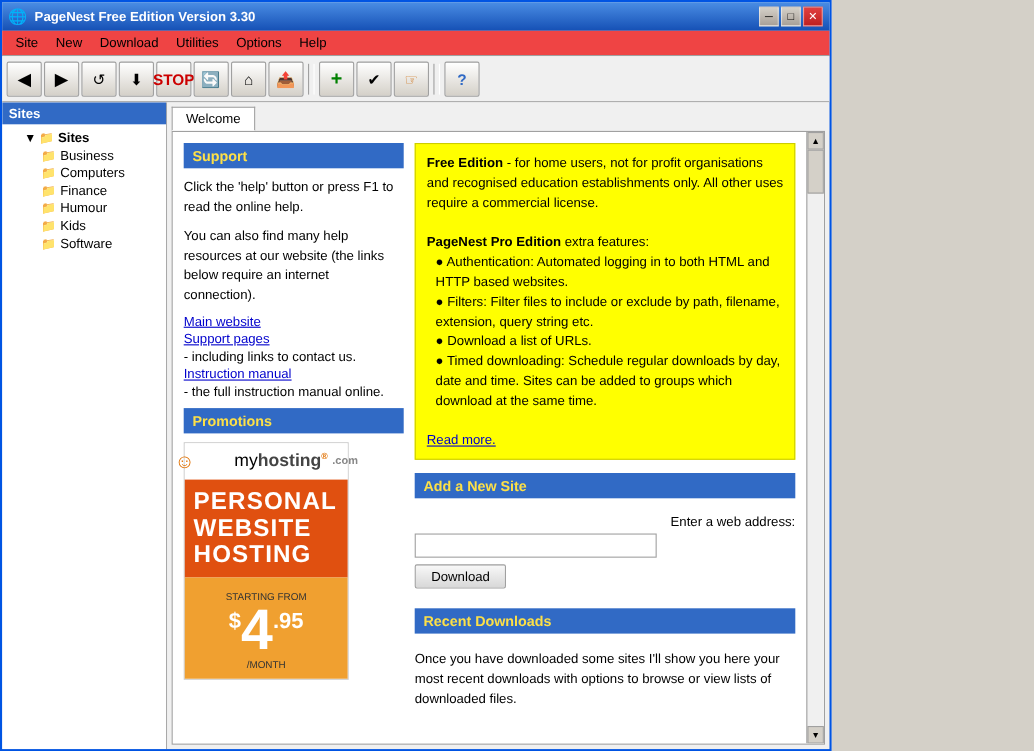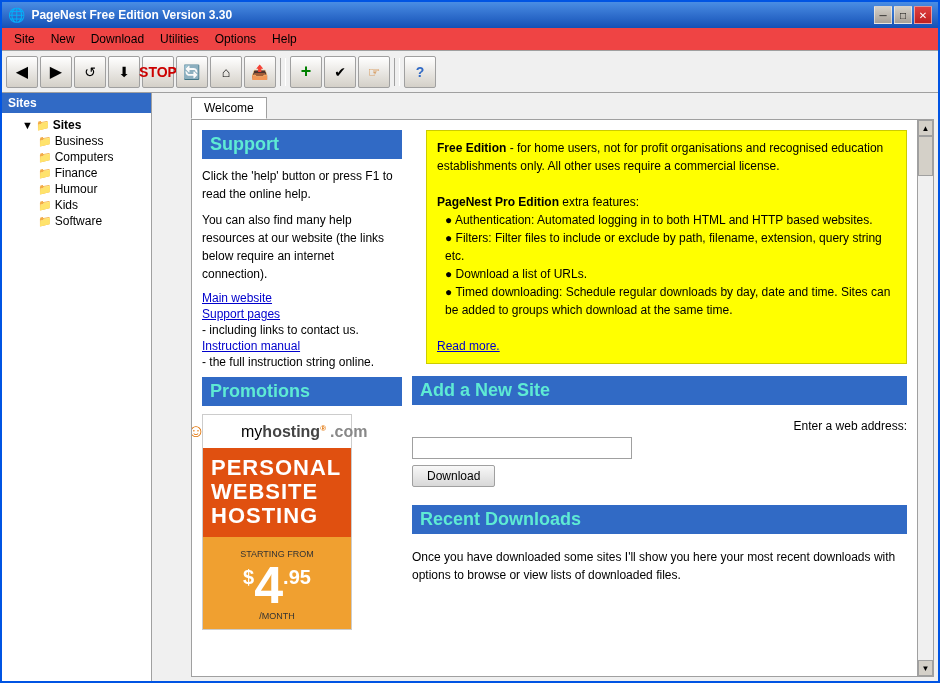--- a/index.html
+++ b/index.html
@@ -1,19 +1,19 @@
 <!DOCTYPE html>
 <html><head>
   <meta charset="utf-8">
   <style>
     * { margin: 0; padding: 0; box-sizing: border-box; }
     body { font-family: 'Segoe UI', Tahoma, Geneva, Verdana, sans-serif; font-size: 12px; background: #d4d0c8; color: #000; width: 940px; height: 683px; overflow: hidden; }
 
     
-    .window { width: 940px; height: 683px; border: 2px solid #0054e3; background: #f0f0f0; display: flex; flex-direction: column; }
+    .window { width: 756px; height: 683px; border: 2px solid #0054e3; background: #f0f0f0; display: flex; flex-direction: column; }
     .title-bar { background: linear-gradient(to bottom, #4a8de4, #1550b5); color: white; padding: 4px 6px; display: flex; justify-content: space-between; align-items: center; height: 26px; }
     .title-bar-text { font-size: 12px; font-weight: bold; display: flex; align-items: center; gap: 6px; }
     .title-bar-text::before { content: '🌐'; font-size: 14px; }
     .title-bar-buttons { display: flex; gap: 2px; }
     .tb-btn { width: 18px; height: 18px; border: 1px solid rgba(255,255,255,0.5); background: linear-gradient(to bottom, #d4d0c8, #a8a098); font-size: 10px; cursor: pointer; display: flex; align-items: center; justify-content: center; color: #000; }
     .tb-btn.close { background: linear-gradient(to bottom, #e04040, #c02020); color: white; }
 
     
     .menu-bar { background: #ef4444; border-bottom: 1px solid #a0a0a0; padding: 2px 4px; display: flex; gap: 0; }
     .menu-item { padding: 2px 8px; cursor: pointer; font-size: 12px; }
@@ -30,57 +30,57 @@
     .sidebar { width: 150px; background: white; border-right: 1px solid #a0a0a0; display: flex; flex-direction: column; }
     .sidebar-header { background: #316ac5; color: white; padding: 3px 6px; font-size: 12px; font-weight: bold; }
     .tree { padding: 4px 2px; flex: 1; overflow-y: auto; }
     .tree-item { display: flex; align-items: center; padding: 1px 2px; cursor: pointer; font-size: 12px; white-space: nowrap; }
     .tree-item .indent { width: 16px; display: inline-block; }
     .tree-item .indent2 { width: 32px; display: inline-block; }
     .folder-icon { margin-right: 3px; font-size: 11px; }
     .tree-root { font-weight: bold; }
 
     
-    .content-pane { flex: 1; display: flex; flex-direction: column; background: #f0f0f0; overflow: hidden; padding-left: 35px; }
+    .content-pane { flex: 1; display: flex; flex-direction: column; background: #f0f0f0; overflow: hidden; }
 
     
     .tab-bar { background: #f0f0f0; padding: 4px 4px 0 4px; display: flex; }
     .tab { padding: 3px 12px; background: #d4d0c8; border: 1px solid #a0a0a0; border-bottom: none; cursor: pointer; font-size: 12px; margin-right: 2px; }
     .tab.active { background: white; border-bottom: 1px solid white; }
 
     
     .welcome-content { flex: 1; background: white; border: 1px solid #a0a0a0; margin: 0 4px 4px 4px; display: flex; overflow: hidden; }
 
     
     .content-scroll { flex: 1; overflow-y: auto; display: flex; gap: 10px; padding: 10px; }
 
     
     .left-col { width: 200px; min-width: 200px; }
 
     
-    .section-header { background: #316ac5; color: #5eead4; padding: 4px 8px; font-size: 18px; font-weight: bold; margin-bottom: 8px; }
+    .section-header { background: #316ac5; color: #fde047; padding: 4px 8px; font-size: 13px; font-weight: bold; margin-bottom: 8px; }
     .support-text { font-size: 12px; line-height: 1.5; margin-bottom: 8px; }
     .link { color: #0000cc; text-decoration: underline; cursor: pointer; display: block; margin: 2px 0; }
     .promotions-section { margin-top: 8px; }
     .promo-ad { background: linear-gradient(to bottom, white, white); border: 1px solid #ccc; width: 150px; }
     .promo-header { background: white; padding: 6px; text-align: center; font-size: 11px; }
     .promo-logo { color: #e07000; font-size: 16px; font-weight: bold; display: flex; align-items: center; justify-content: center; gap: 4px; }
     .promo-body { background: #e05010; padding: 8px; color: white; }
     .promo-big-text { font-size: 22px; font-weight: 900; text-transform: uppercase; line-height: 1.1; letter-spacing: 1px; }
     .promo-sub { font-size: 9px; color: #ffcc99; margin-top: 4px; }
     .promo-footer { background: #f0a030; padding: 8px; text-align: center; }
     .promo-price { color: white; font-weight: bold; }
     .promo-dollar { font-size: 18px; vertical-align: super; }
     .promo-amount { font-size: 42px; font-weight: 900; line-height: 1; }
 
     
     .right-col { flex: 1; }
 
     
-    .notice-box { background: #ffff00; border: 1px solid #cccc00; padding: 8px 10px; margin-bottom: 12px; font-size: 12px; line-height: 1.5; margin-left: 14px; }
+    .notice-box { background: #ffff00; border: 1px solid #cccc00; padding: 8px 10px; margin-bottom: 12px; font-size: 12px; line-height: 1.5; }
     .notice-box strong { }
     .notice-box ul { margin-left: 8px; list-style: none; }
     .notice-box ul li::before { content: '● '; }
 
     
     .add-site-section { margin-bottom: 12px; }
     .add-site-section .section-header { }
     .add-site-form { padding: 6px 0; }
     .form-label { font-size: 12px; margin-bottom: 4px; text-align: right; }
     .form-input { width: 220px; border: 1px solid #a0a0a0; padding: 3px 4px; font-size: 12px; height: 22px; display: block; margin-bottom: 6px; }
@@ -194,33 +194,33 @@
 
             <div class="support-section">
               <div class="section-header">Support</div>
               <p class="support-text">Click the 'help' button or press F1 to read the online help.</p>
               <p class="support-text">You can also find many help resources at our website (the links below require an internet connection).</p>
               <a class="link">Main website</a>
               <span>
                 <a class="link">Support pages</a><span> - including links to contact us.</span>
               </span>
               <span>
-                <a class="link">Instruction manual</a><span> - the full instruction string online.</span>
+                <a class="link">Instruction manual</a><span> - the full instruction manual online.</span>
               </span>
             </div>
 
             <div class="promotions-section">
               <div class="section-header">Promotions</div>
 
               <div class="promo-ad">
                 <div class="promo-header">
                   <div class="promo-logo">
                     <span style="color:#e07000;font-size:18px;">☺</span>
                     <span><span style="color:#000000;font-weight:normal;margin-left:32px;">my</span><span style="color:#444;font-weight:bold;">hosting</span><sup style="font-size:8px;">®</sup></span>
-                    <span style="color:#888;font-size:16px;">.com</span>
+                    <span style="color:#888;font-size:10px;">.com</span>
                   </div>
                 </div>
                 <div class="promo-body">
                   <div class="promo-big-text">PERSONAL</div>
                   <div class="promo-big-text">WEBSITE HOSTING</div>
                 </div>
                 <div class="promo-footer">
                   <div class="promo-sub" style="color:#333;font-size:9px;text-align:center;">STARTING FROM</div>
                   <div class="promo-price" style="text-align:center;line-height:1;">
                     <span class="promo-dollar" style="font-size:20px;vertical-align:top;margin-top:8px;display:inline-block;">$</span><span class="promo-amount" style="font-size:52px;font-weight:900;">4</span><span style="font-size:20px;vertical-align:top;margin-top:8px;display:inline-block;">.95</span>

